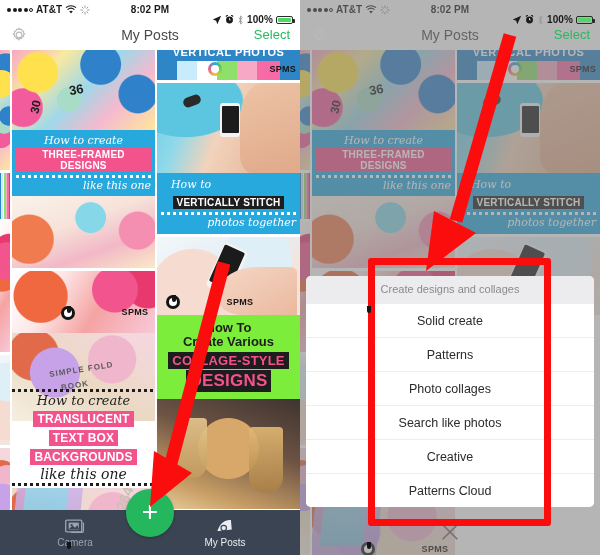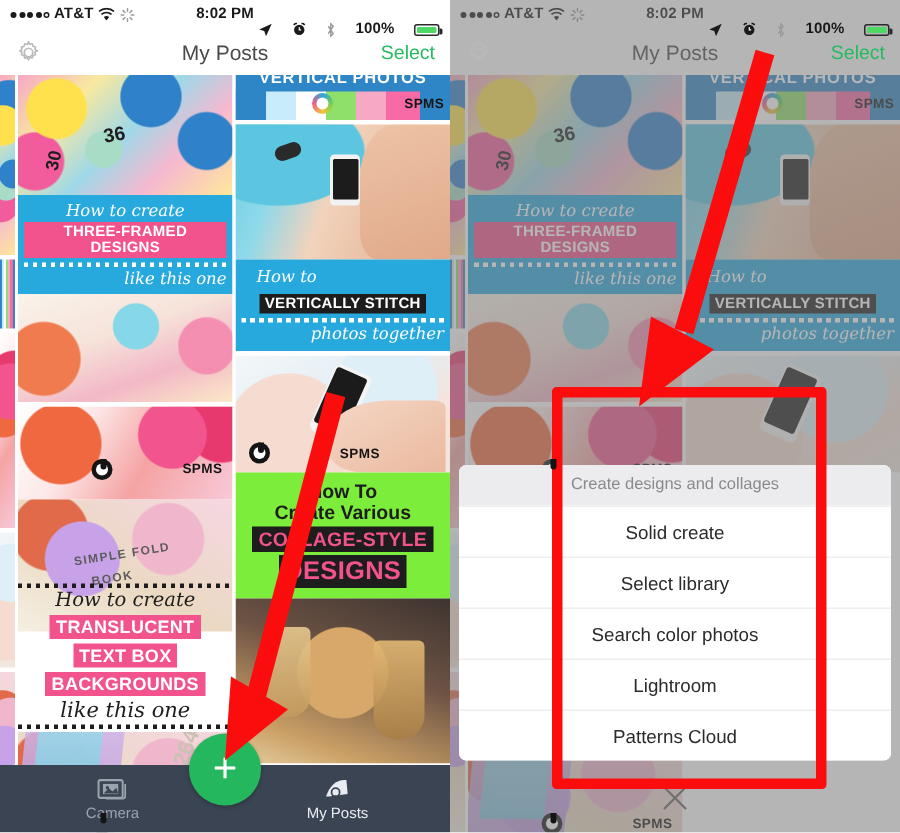--- a/index.html
+++ b/index.html
@@ -22,21 +22,21 @@
     display: flex; align-items: center;
     padding: 0 7px; font-size: 10px; color: #1a1a1a;
     letter-spacing: .1px;
   }
   .sb-left { display: flex; align-items: center; gap: 3px; }
   .dots { display: flex; align-items: center; gap: 1.5px; }
   .dot { width: 4px; height: 4px; border-radius: 50%; background: #1a1a1a; }
   .dot.hollow { background: transparent; border: 1px solid #1a1a1a; width: 4px; height: 4px; }
   .carrier { font-size: 10px; font-weight: bold; }
   .sb-center { position: absolute; left: 0; right: 0; text-align: center; font-size: 10px; font-weight: bold; pointer-events: none;}
-  .sb-right { margin-left: auto; display: flex; align-items: center; gap: 13px; position: relative; z-index: 2; margin-top: 20px;}
+  .sb-right { margin-left: auto; display: flex; align-items: center; gap: 3px; position: relative; z-index: 2; margin-top: 20px;}
   .batt-pct { font-size: 10px; font-weight: bold; }
   .batt {
     width: 17px; height: 8px; border: 1px solid #2a2a2a; border-radius: 2px;
     position: relative; padding: 1px;
   }
   .batt::after {
     content: ""; position: absolute; right: -3px; top: 2px;
     width: 2px; height: 4px; background: #2a2a2a; border-radius: 0 1px 1px 0;
   }
   .batt i { display: block; height: 100%; width: 100%; background: #4cd964; border-radius: 1px; }
@@ -581,23 +581,24 @@
           </div>
         </div>
       </div>
     </div>
 
     <div class="dim"></div>
 
     <div class="sheet">
       <div class="sheet-title">Create designs and collages</div>
       <div class="sheet-item">Solid create</div>
-      <div class="sheet-item">Select library</div>
-      <div class="sheet-item">Search color photos</div>
-      <div class="sheet-item">Lightroom</div>
+      <div class="sheet-item">Patterns</div>
+      <div class="sheet-item">Photo collages</div>
+      <div class="sheet-item">Search like photos</div>
+      <div class="sheet-item">Creative</div>
       <div class="sheet-item">Patterns Cloud</div>
     </div>
 
     <svg class="close-x" viewBox="0 0 24 24">
       <path d="M4 4 L20 20 M20 4 L4 20" stroke="#6f6f6f" stroke-width="1.6" fill="none"></path>
     </svg>
 
     <div class="redbox" style="left:68px;top:258px;width:183px;height:268px"></div>
 
     <svg class="arrow" style="left:100px;top:25px;width:120px;height:250px" viewBox="0 0 120 250">

